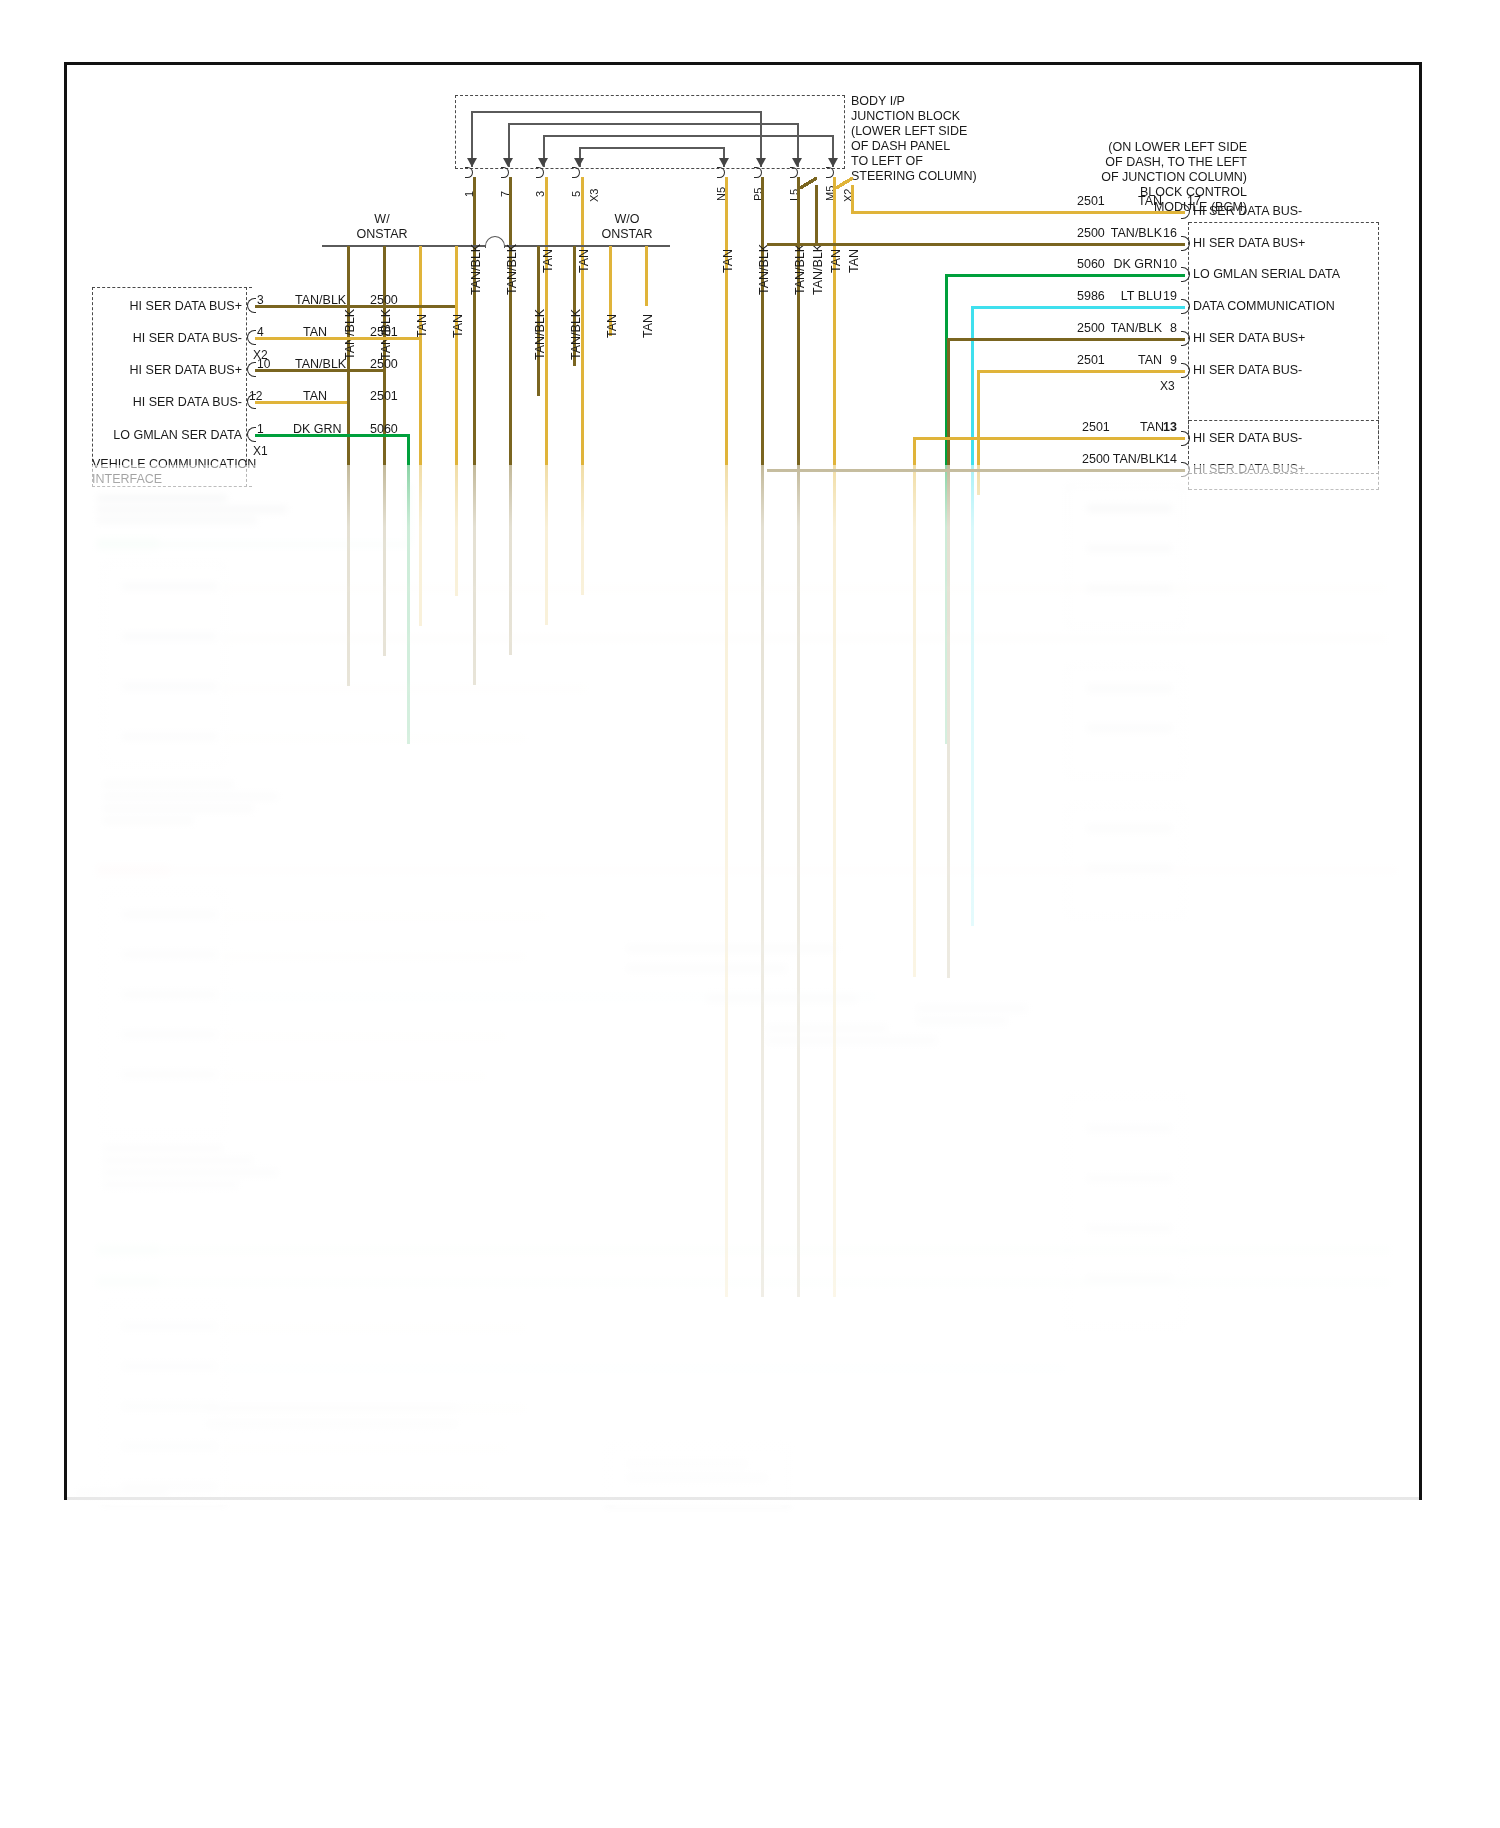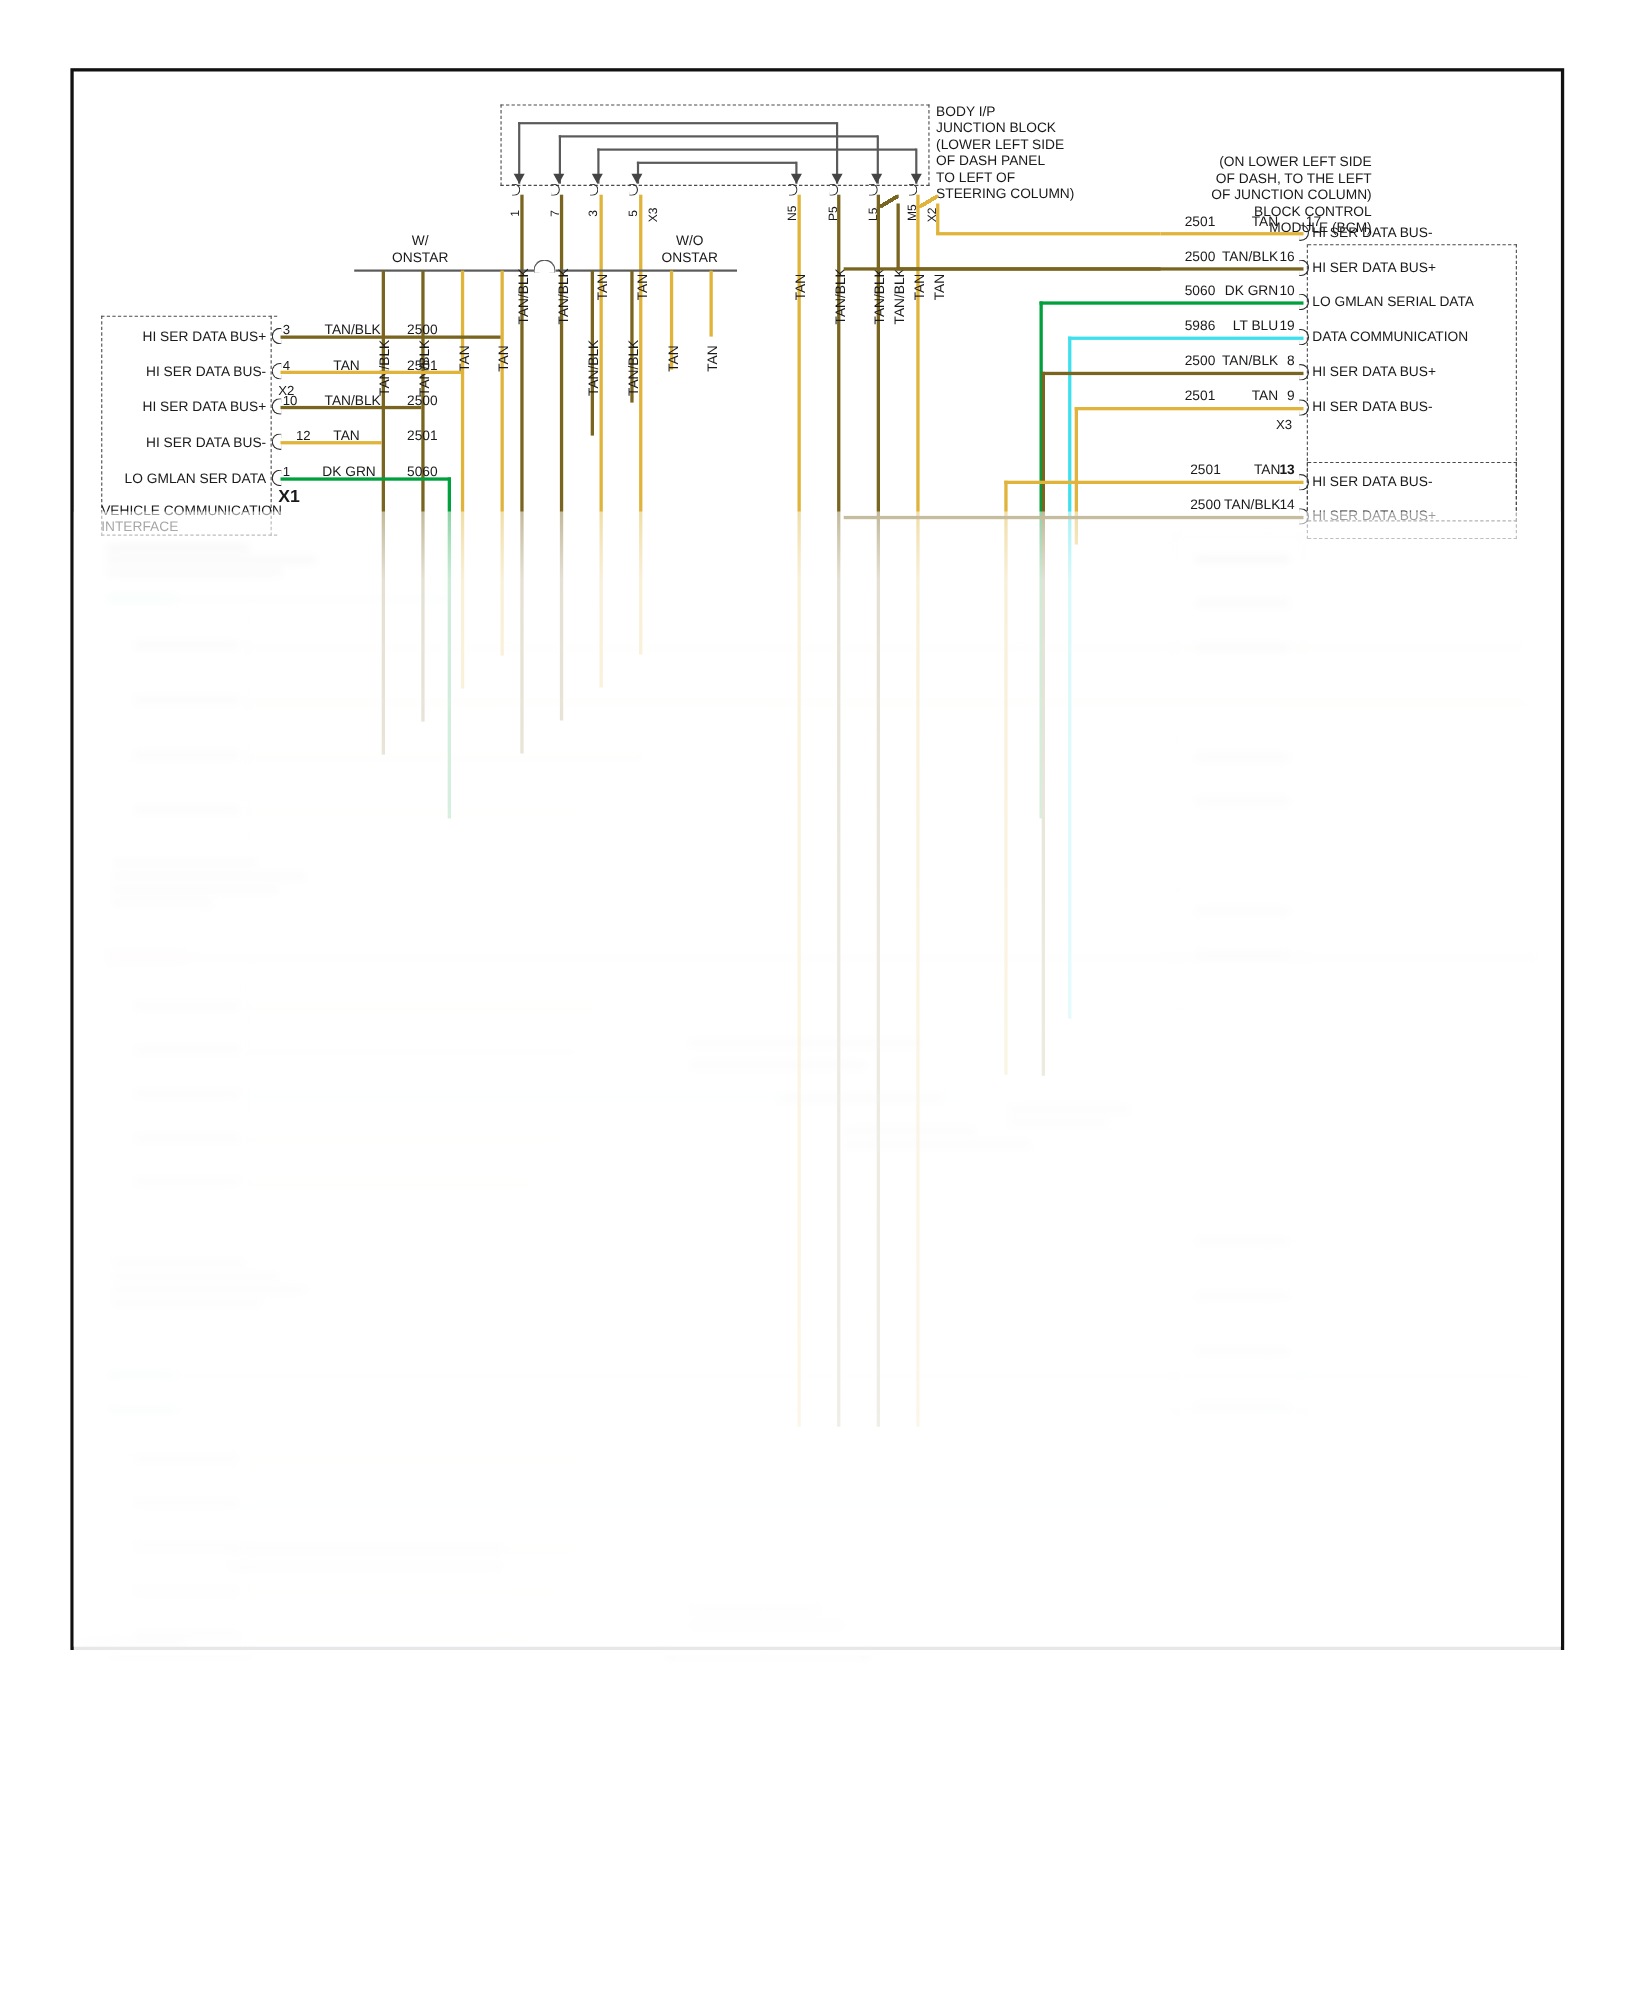--- a/index.html
+++ b/index.html
@@ -185,37 +185,37 @@
 
   <div class="cpin" style="left:180px;top:233px;"></div>
   <div class="cpin" style="left:180px;top:265px;"></div>
   <div class="cpin" style="left:180px;top:297px;"></div>
   <div class="cpin" style="left:180px;top:329px;"></div>
   <div class="cpin" style="left:180px;top:362px;"></div>
 
   <div class="lbl" style="left:190px;top:228px;font-size:12px;">3</div>
   <div class="lbl" style="left:190px;top:260px;font-size:12px;">4</div>
   <div class="lbl" style="left:190px;top:292px;font-size:12px;">10</div>
-  <div class="lbl" style="left:202px;top:324px;font-size:12px;">12</div>
+  <div class="lbl" style="left:182px;top:324px;font-size:12px;">12</div>
   <div class="lbl" style="left:190px;top:357px;font-size:12px;">1</div>
 
   <div class="lbl" style="left:228px;top:228px;">TAN/BLK</div>
   <div class="lbl" style="left:236px;top:260px;">TAN</div>
   <div class="lbl" style="left:228px;top:292px;">TAN/BLK</div>
   <div class="lbl" style="left:236px;top:324px;">TAN</div>
   <div class="lbl" style="left:226px;top:357px;">DK GRN</div>
 
   <div class="lbl" style="left:303px;top:228px;">2500</div>
   <div class="lbl" style="left:303px;top:260px;">2501</div>
   <div class="lbl" style="left:303px;top:292px;">2500</div>
   <div class="lbl" style="left:303px;top:324px;">2501</div>
   <div class="lbl" style="left:303px;top:357px;">5060</div>
 
   <div class="lbl" style="left:186px;top:283px;font-size:12px;">X2</div>
-  <div class="lbl" style="left:186px;top:379px;font-size:16px;font-weight:bold;">X1</div>
+  <div class="lbl" style="left:186px;top:379px;font-size:12px;">X1</div>
 
   <div class="lbl" style="left:25px;top:392px;">VEHICLE COMMUNICATION</div>
   <div class="lbl" style="left:25px;top:407px;">INTERFACE</div>
 
   <div class="w wh tanblk" style="left:188px;top:240px;width:200px;"></div>
   <div class="w wh tan" style="left:188px;top:272px;width:164px;"></div>
   <div class="w wh tanblk" style="left:188px;top:304px;width:128px;"></div>
   <div class="w wh tan" style="left:188px;top:336px;width:92px;"></div>
   <div class="w wh grn" style="left:188px;top:369px;width:155px;"></div>
   <div class="w wv grn" style="left:340px;top:369px;height:310px;"></div>

